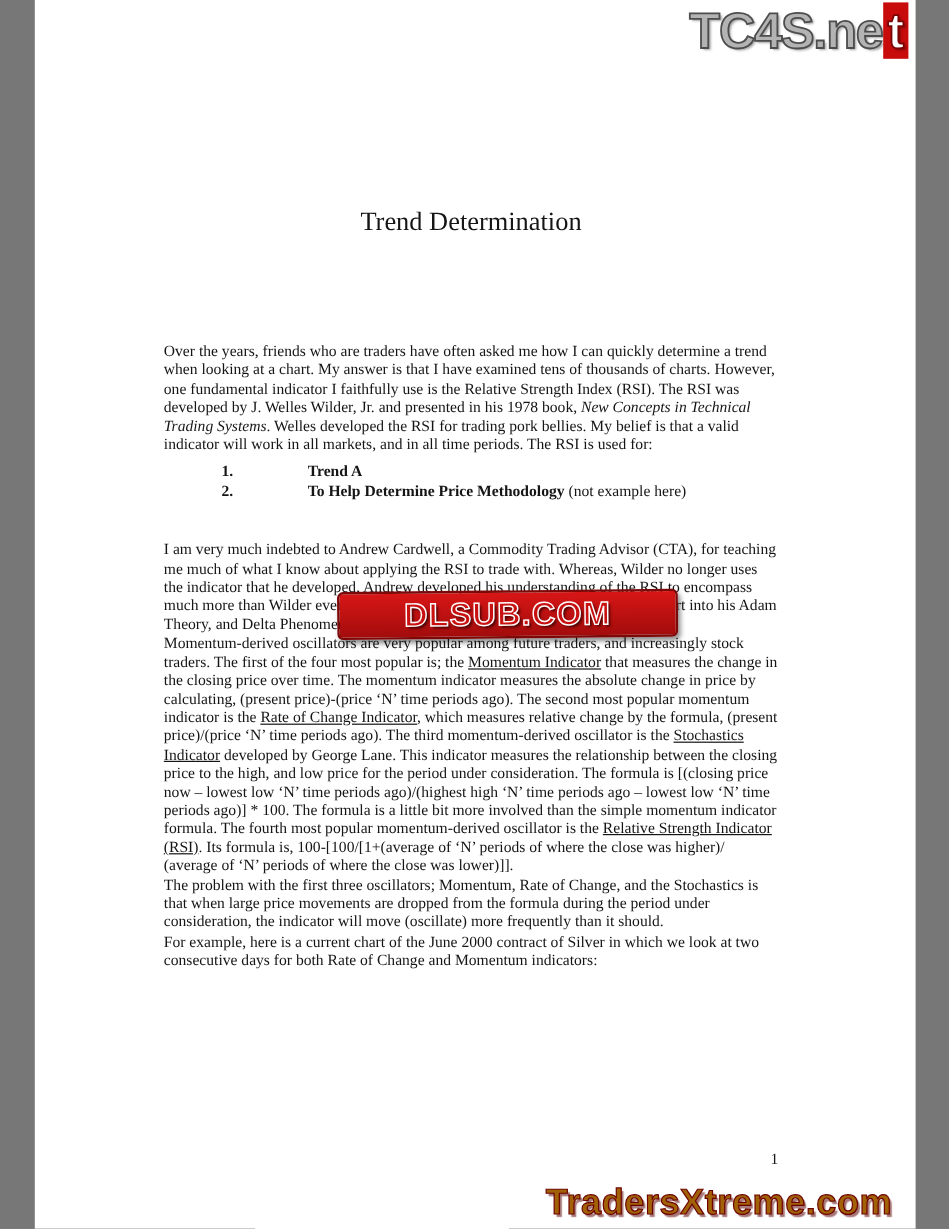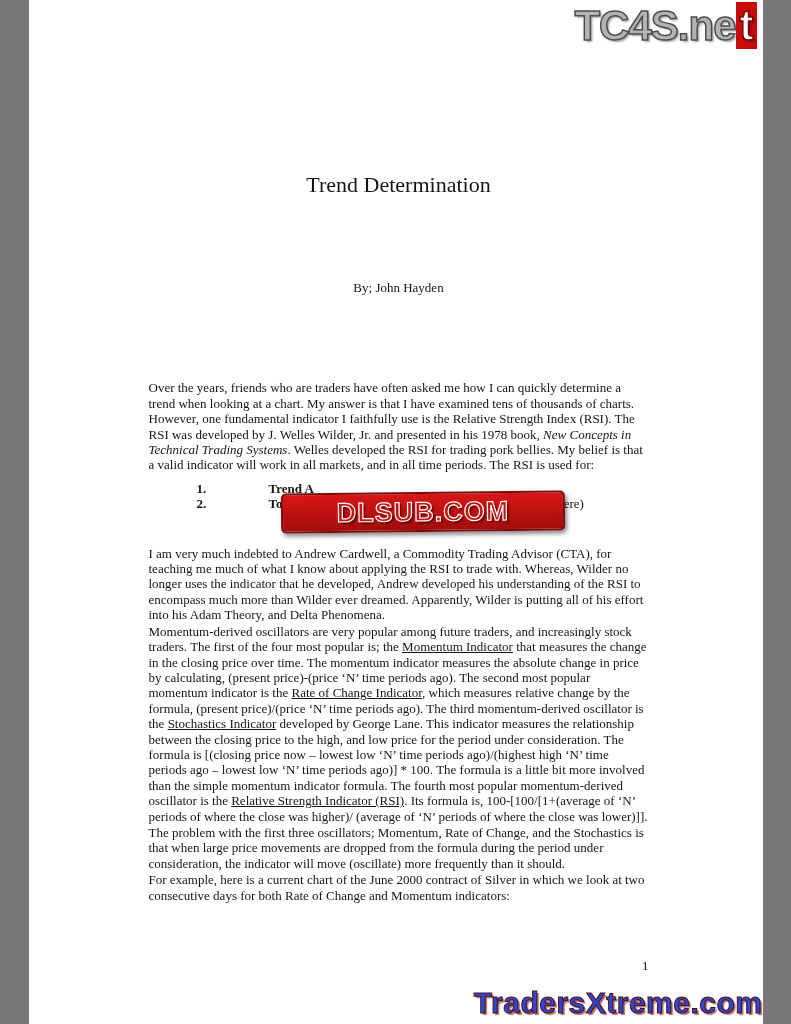--- a/index.html
+++ b/index.html
@@ -7,21 +7,21 @@
   .page {
     position:relative;
     width:734px; height:1024px;
     margin:0 auto;
     background:#ffffff;
     font-family:"Liberation Serif", serif;
     color:#151515;
     overflow:hidden;
   }
   .content {
-    position:absolute; left:120px; right:114px; top:0;
+    position:absolute; left:108px; right:114px; top:0;
     font-size:13px; line-height:15.4px;
     text-align:left;
   }
   .doc-title { text-align:center; margin-top:170px; font-size:22px; line-height:30px; }
   .byline { text-align:center; margin-top:80px; }
   .body-par { margin-top:1px; }
   .first-par { margin-top:85px; }
   .seg-i { font-style:italic;margin-top:12px; }
   .seg-u { text-decoration:underline; }
 
@@ -66,44 +66,43 @@
     white-space:nowrap;
   }
 
   .page-number {
     position:absolute; top:958px; right:114px;
     font-size:13px;
   }
 
   
   .tx-logo {
-    position:absolute; bottom:4px; right:0;
+    position:absolute; bottom:4px; right:19px;
     font-family:"Liberation Sans", sans-serif;
     font-weight:bold; font-size:30px; line-height:34px;
     letter-spacing:.5px;
-    color:#1d4ed8;
+    color:#a16207;
     -webkit-text-stroke:1px #6d0000;
     text-shadow:2px 2px 1px rgba(90,0,0,.55);
     white-space:nowrap;
   }
 </style>
 </head>
 <body>
 
 <div class="page">
 
   <div class="tc4s-logo"><span>TC4S.ne</span><span class="tc4s-accent">t</span></div>
 
   <div class="content">
 
     <div class="doc-title">
       <div>Trend Determination</div>
     </div>
 
-    <div class="byline">By; John Hayden</div>
 
     <p class="body-par first-par"><span>Over the years, friends who are traders have often asked me how I can quickly determine a trend when looking at a chart. My answer is that I have examined tens of thousands of charts. However, one fundamental indicator I faithfully use is the Relative Strength Index (RSI). The RSI was developed by J. Welles Wilder, Jr. and presented in his 1978 book, </span><span class="seg-i">New Concepts in Technical Trading Systems</span><span>. Welles developed the RSI for trading pork bellies. My belief is that a valid indicator will work in all markets, and in all time periods.  The RSI is used for:</span></p>
 
     <div class="list">
       <div class="list-row"><span class="list-num">1.</span><span class="list-bold">Trend A</span><span></span></div>
       <div class="list-row"><span class="list-num">2.</span><span class="list-bold">To Help Determine Price Methodology</span><span> (not example here)</span></div>
     </div>
 
     <p class="body-par" style="margin-top:34px;">I am very much indebted to Andrew Cardwell, a Commodity Trading Advisor (CTA), for teaching me much of what I know about applying the RSI to trade with. Whereas, Wilder no longer uses the indicator that he developed, Andrew developed his understanding of the RSI to encompass much more than Wilder ever dreamed. Apparently, Wilder is putting all of his effort into his Adam Theory, and Delta Phenomena.</p>
 

